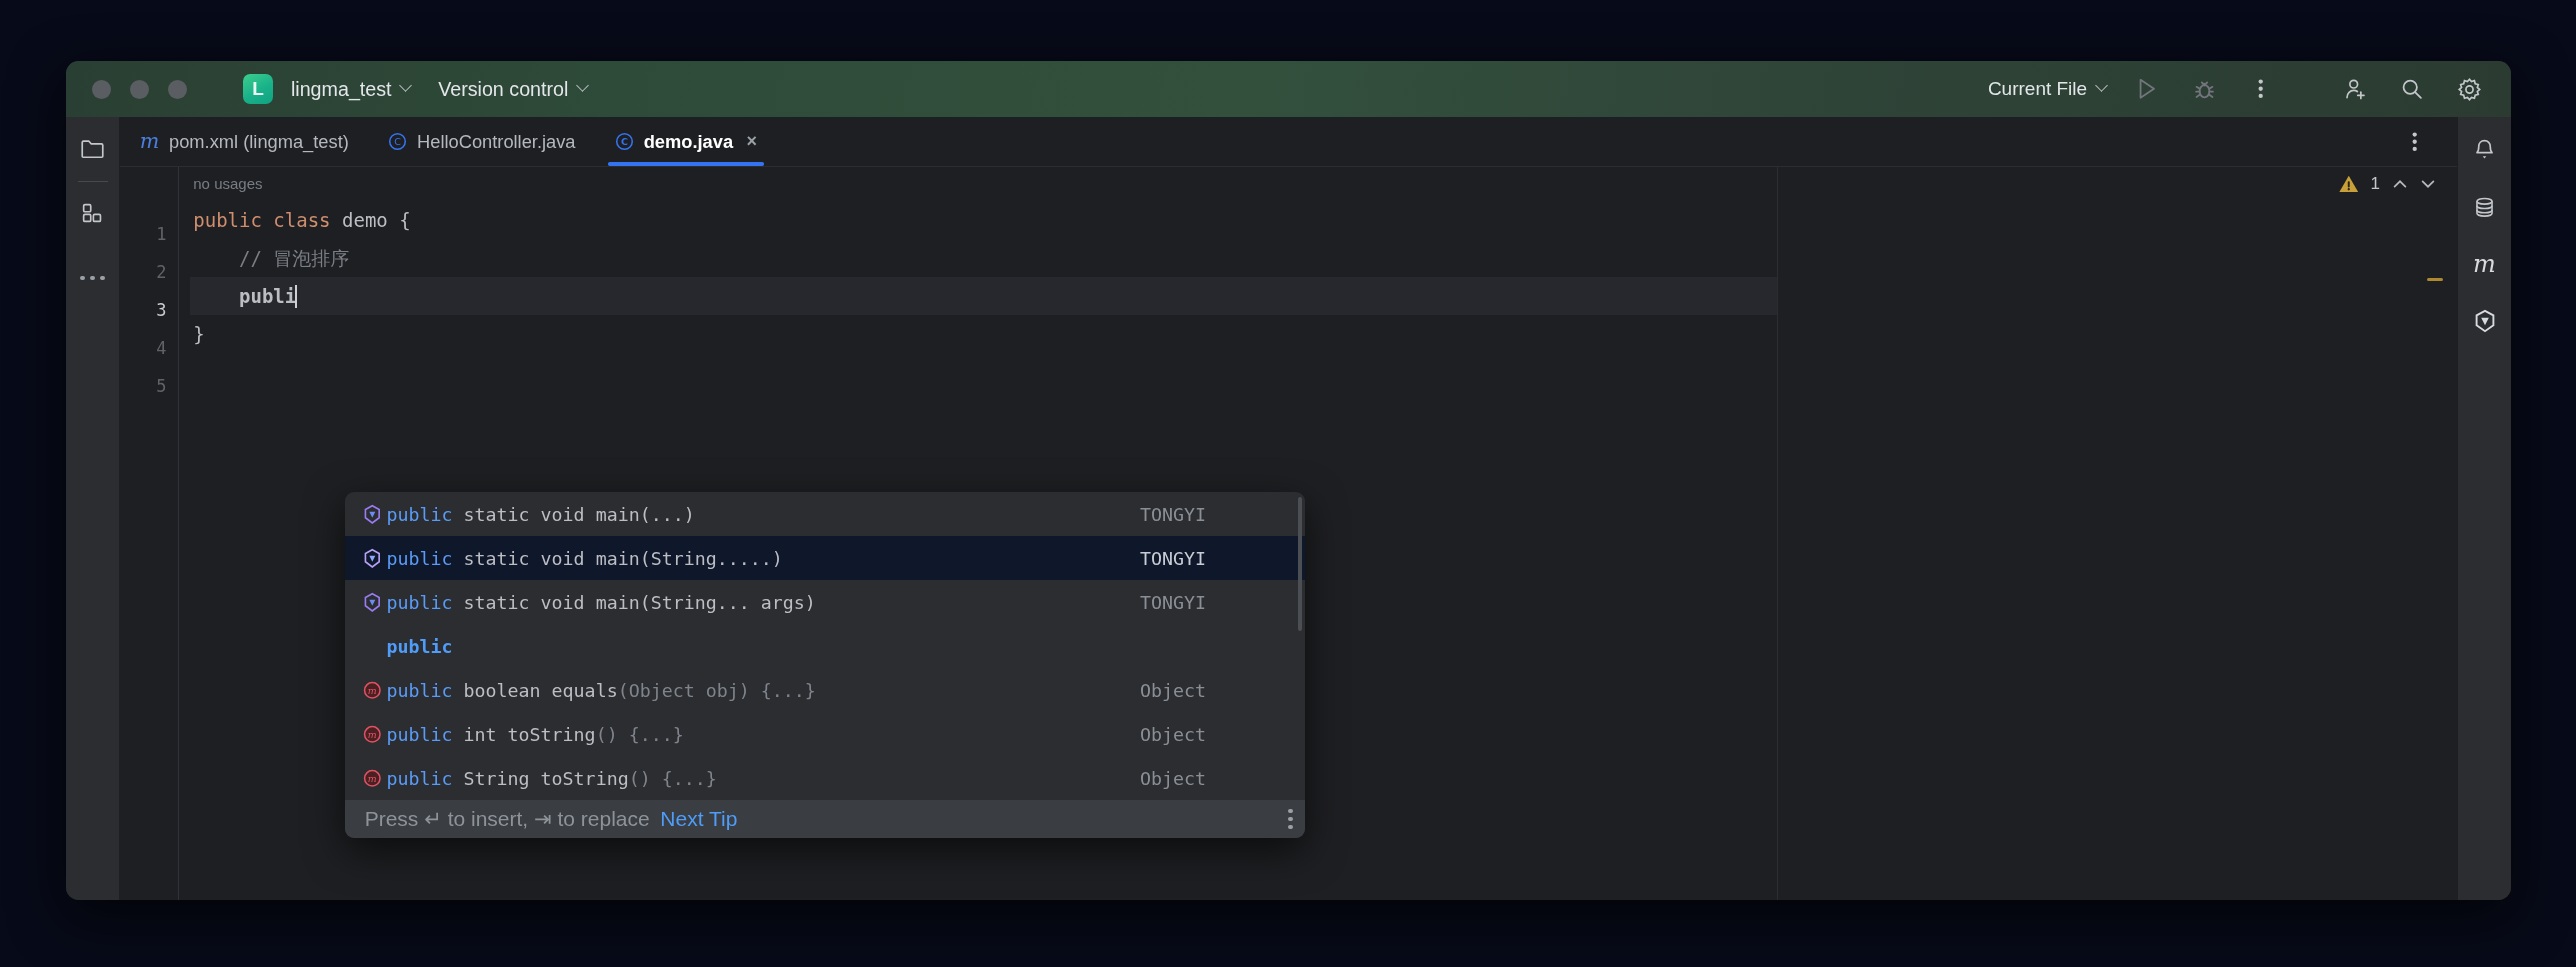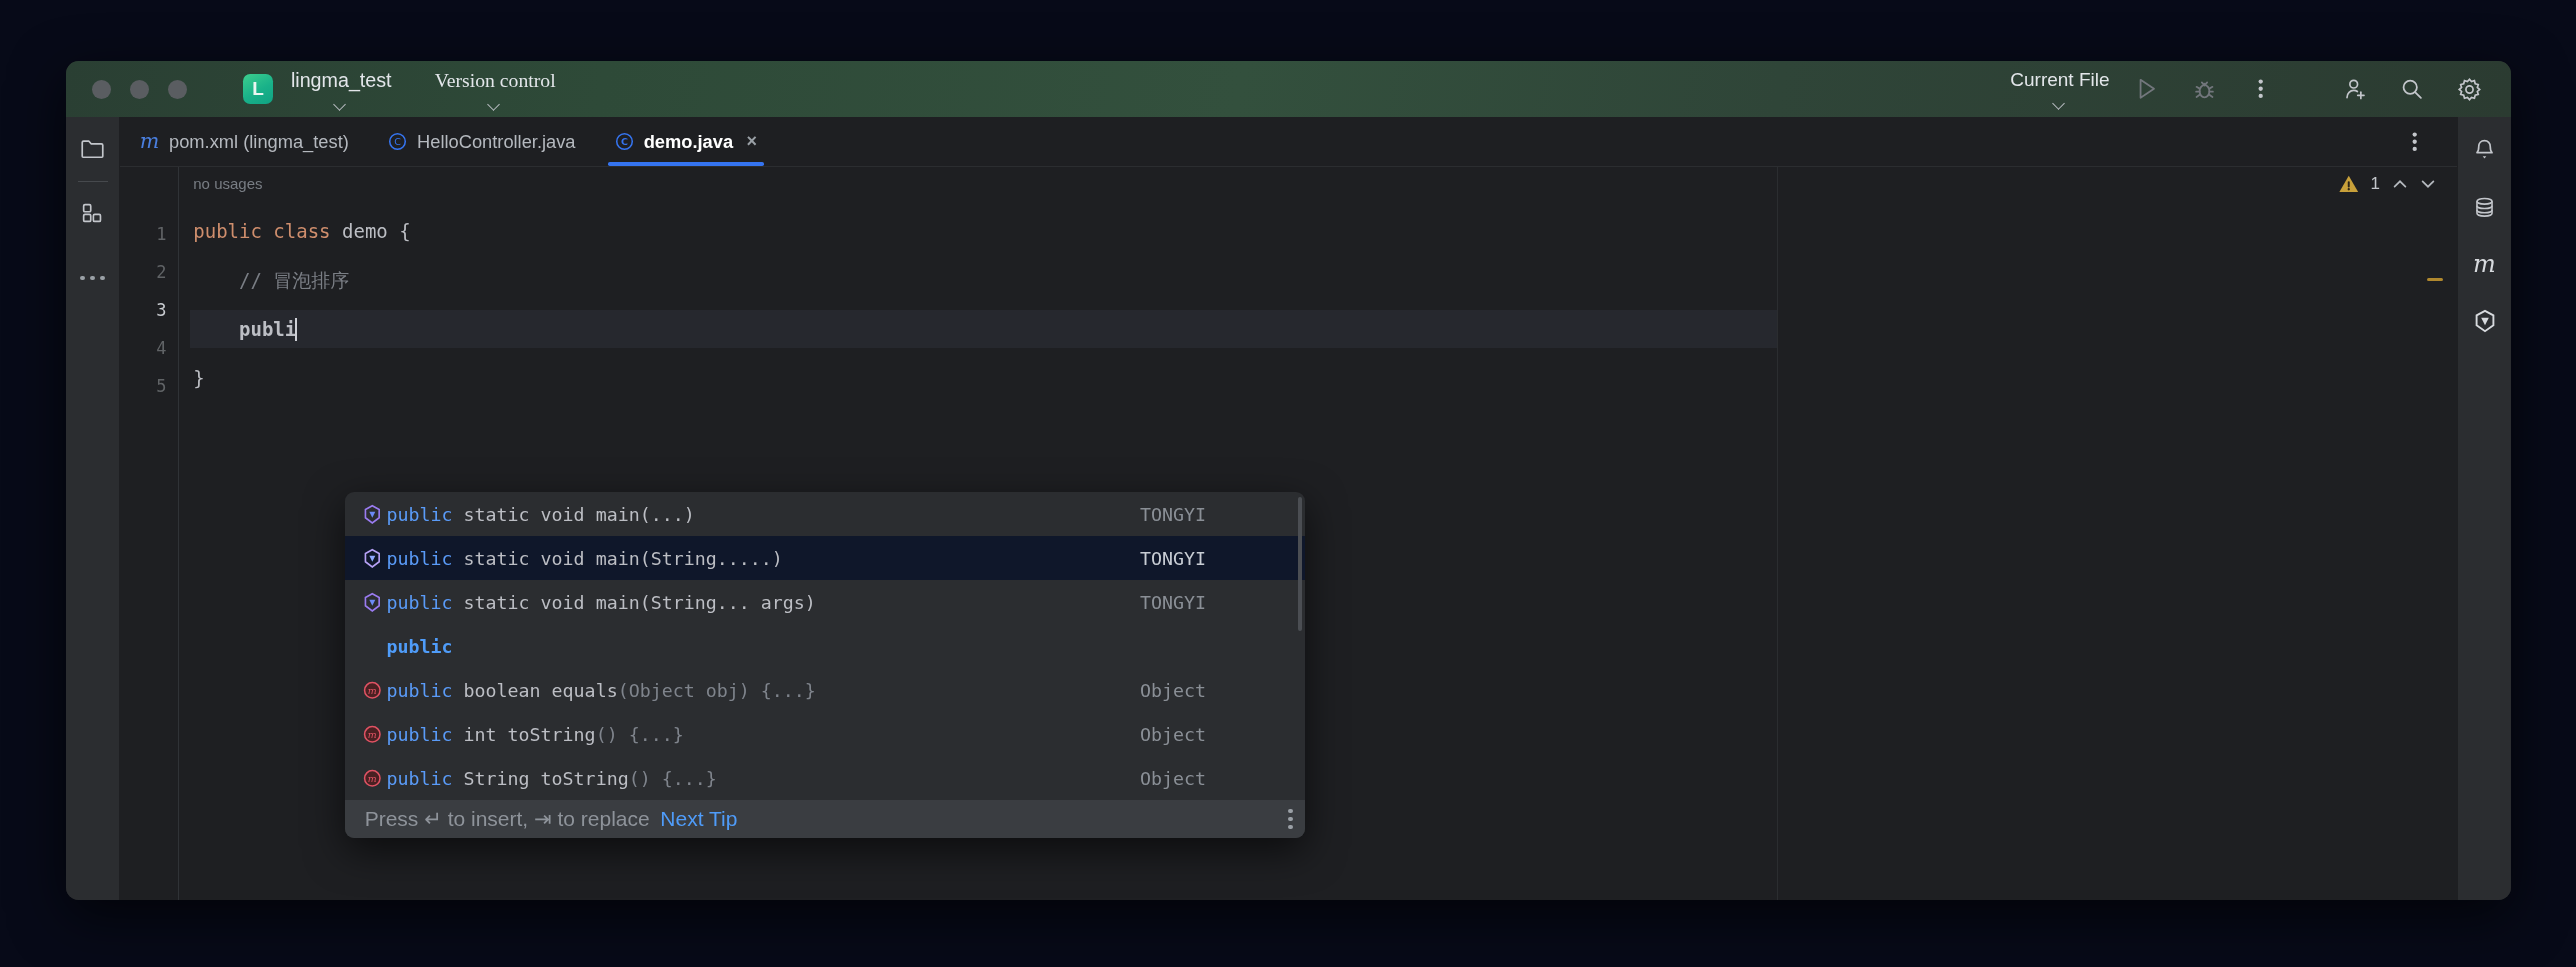--- a/index.html
+++ b/index.html
@@ -32,24 +32,24 @@
   .tl-dot { width: 19px; height: 19px; border-radius: 50%; background: #5a5d61; }
   .proj-logo {
     width: 30px; height: 30px; border-radius: 7.2px;
     background: linear-gradient(150deg, #3dcf8e 0%, #19b189 55%, #10a383 100%);
     color: #eaf6f1; font-size: 19px; font-weight: 600;
     display: flex; align-items: center; justify-content: center;
     margin-left: 56px;
   }
   .tb-item {
     display: flex; align-items: center; gap: 9px;
-    color: #e3e6ea; font-size: 19.7px; height: 40px; padding: 0 3.6px; flex-direction: column;
+    color: #e3e6ea; font-size: 19.7px; height: 40px; padding: 0 3.6px;
   }
   .tb-item.proj { margin-left: 14.3px; }
-  .tb-item.vcs { margin-left: 36px; font-family: Liberation Serif, serif; }
+  .tb-item.vcs { margin-left: 17px; }
   .chev { display: inline-block; width: 13.4px; height: 13.4px; position: relative; top: -1.8px; }
   .chev::before {
     content: ""; position: absolute; left: 0.9px; top: 0.9px;
     width: 8px; height: 8px;
     border-right: 1.8px solid #b9bdc3; border-bottom: 1.8px solid #b9bdc3;
     transform: rotate(45deg);
   }
   #title-right {
     position: absolute; right: 0; top: 0; height: 56px;
     display: flex; align-items: center; gap: 0;
@@ -115,21 +115,21 @@
   }
   #code-area {
     flex: 1; position: relative;
     font-family: "DejaVu Sans Mono", monospace; font-size: 19px;
     padding-left: 10.7px; padding-top: 0; min-width: 0;
   }
   .hint-usage {
     height: 34px; line-height: 34px; color: #787d84;
     font-family: "Liberation Sans", sans-serif; font-size: 15px; padding-left: 3.6px;
   }
-  .cline { height: 38px; line-height: 38px; white-space: pre; color: #bcbec4; padding-left: 3.6px; margin-top: 11px; }
+  .cline { height: 38px; line-height: 38px; white-space: pre; color: #bcbec4; padding-left: 3.6px; }
   .cline.cur { background: #26282e; font-weight: bold; }
   .kw { color: #cf8e6d; }
   .cmt { color: #7a7e85; }
   .plain { color: #bcbec4; }
   .caret {
     display: inline-block; width: 1.8px; height: 23px; background: #ced0d6;
     vertical-align: -4.5px; margin-left: -0.9px;
   }
 
   

